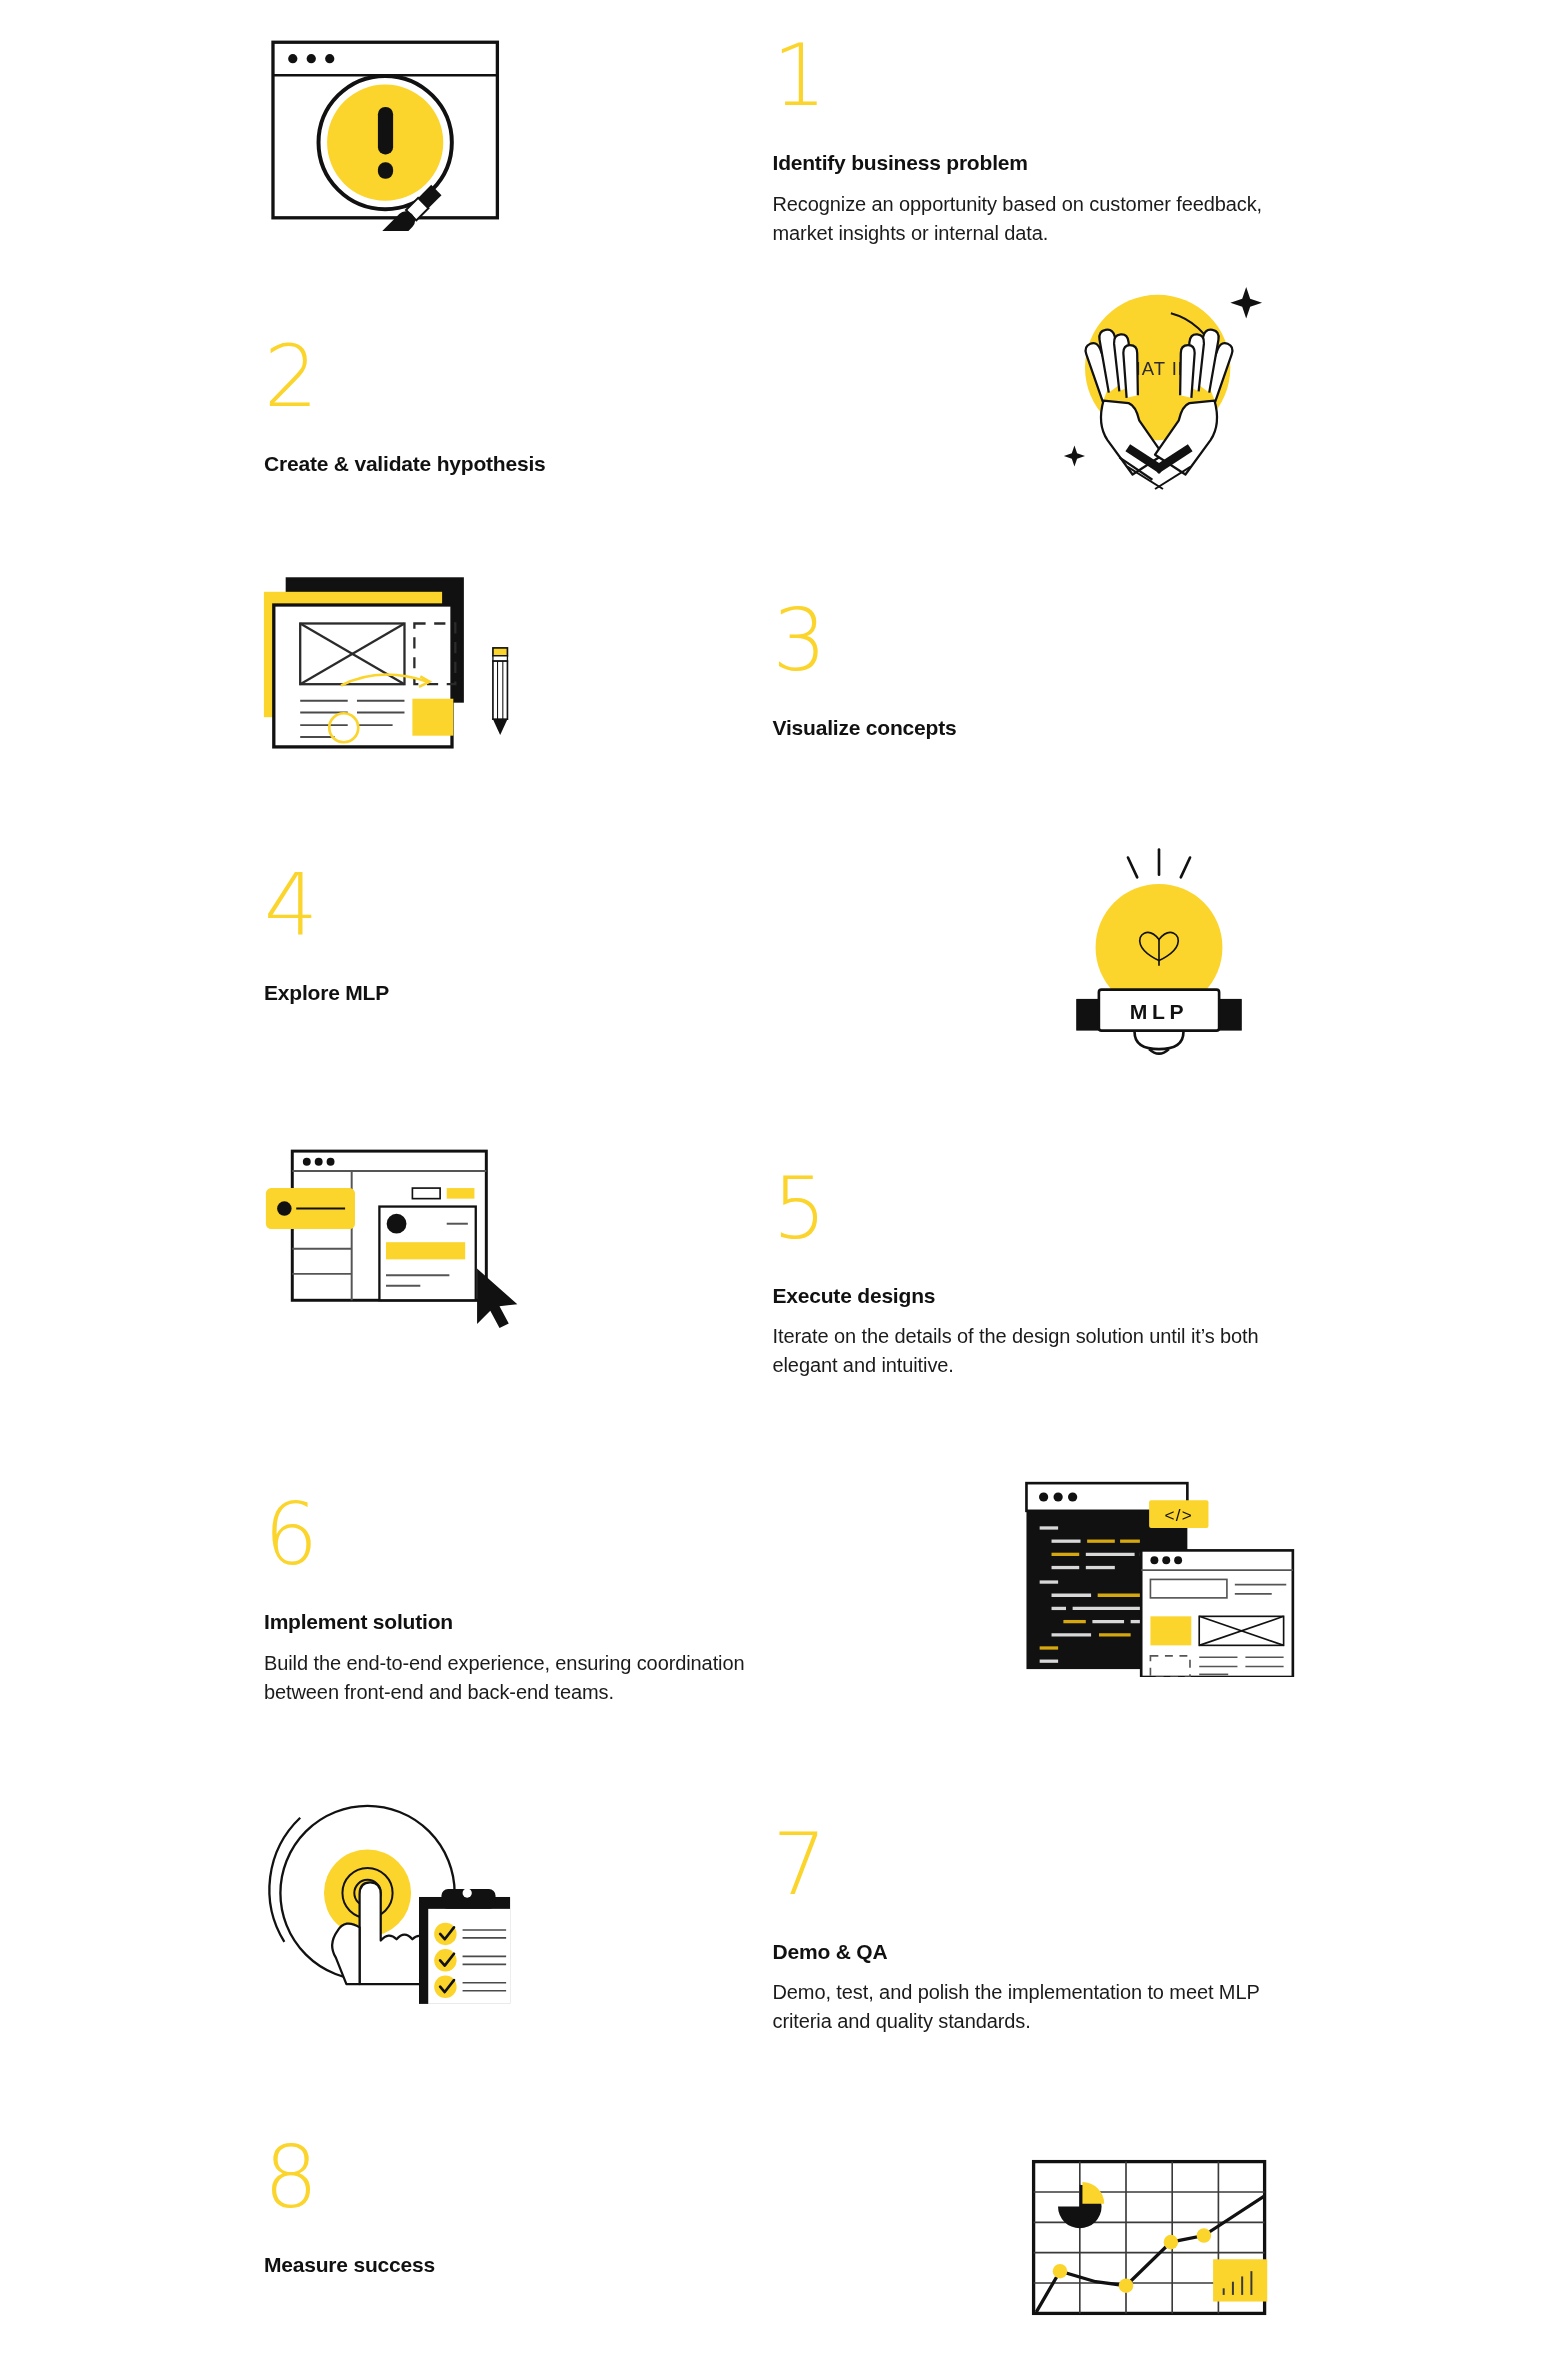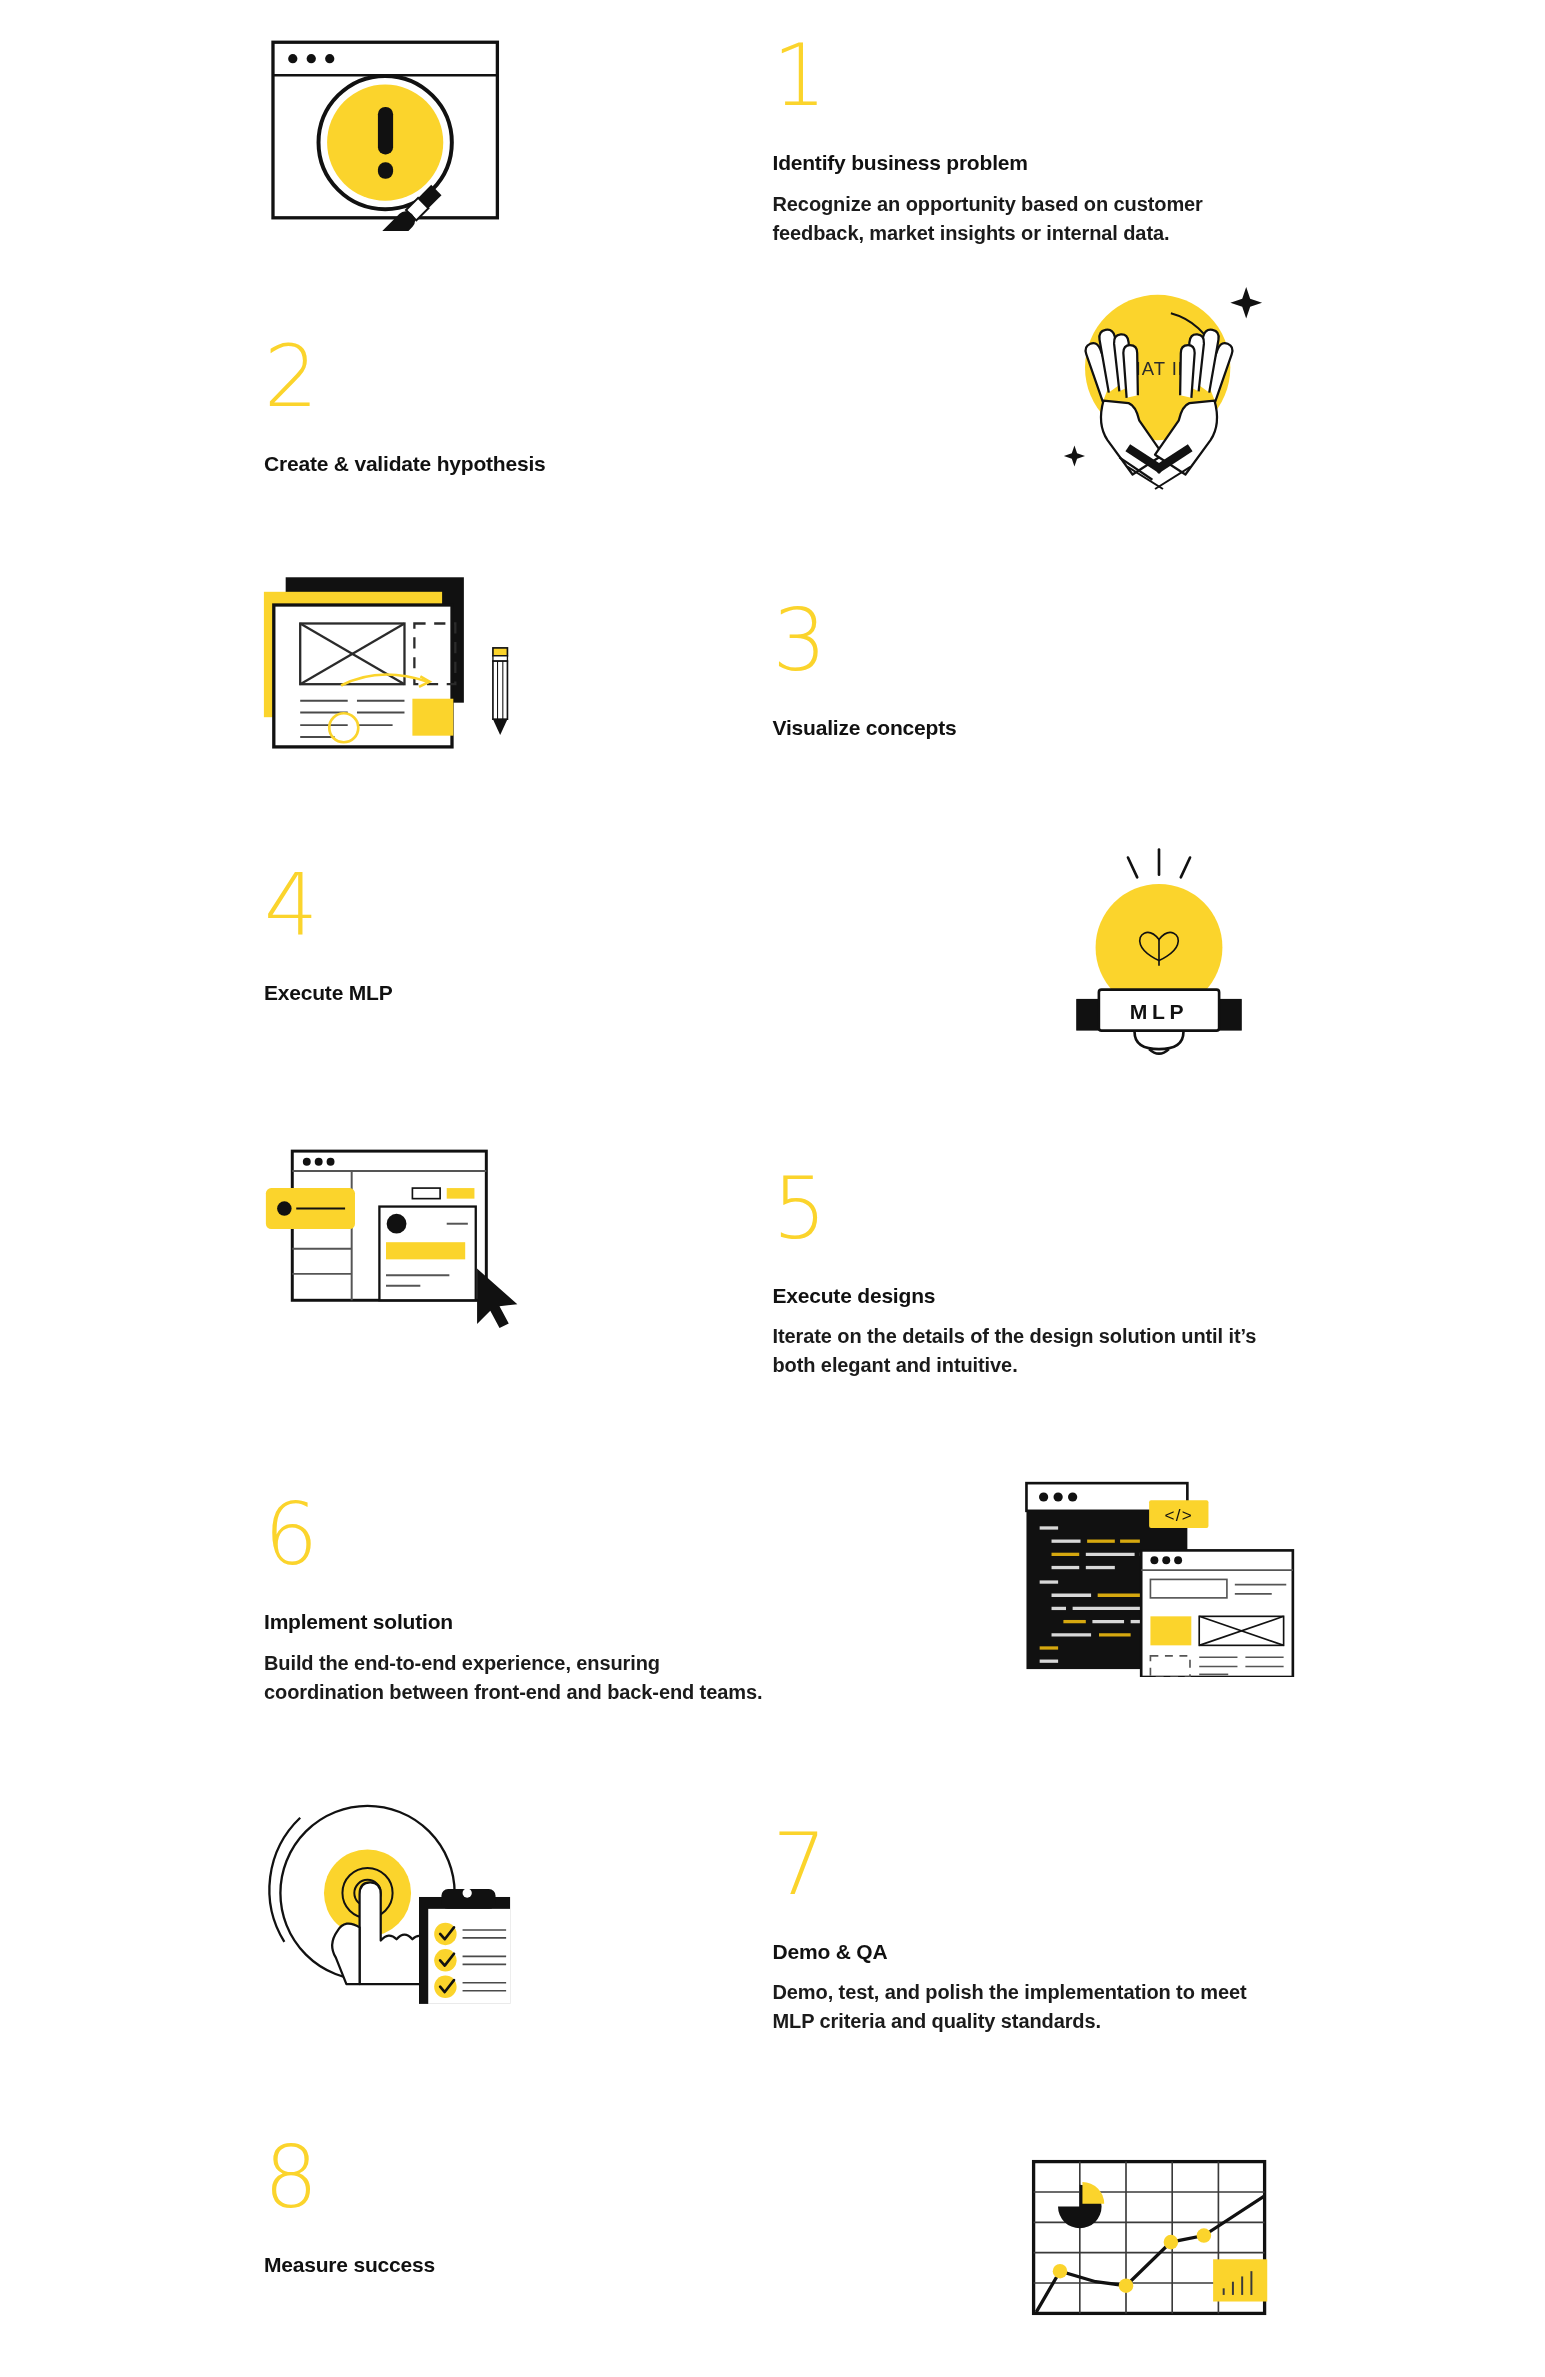--- a/index.html
+++ b/index.html
@@ -52,21 +52,20 @@
     margin-top: 32px;
     letter-spacing: -0.2px;
   }
   .desc {
     font-size: 20px;
     line-height: 1.45;
     color: #1b1b1b;
     margin-top: 14.5px;
     max-width: 502px;
     letter-spacing: -0.1px;
-    font-weight: bold;
   }
 
   .art { display: block; }
 </style>
 </head>
 <body>
 
 <div class="steps">
 
   <div class="step right-text" style="padding-top:33px;">
@@ -182,21 +181,21 @@
         <span class="num">3</span>
         <div class="title">Visualize concepts</div>
       </div>
     </div>
   </div>
 
   <div class="step" style="padding-top:73px;">
     <div class="col text-col" style="padding-top:20px;">
       <div class="text-block" style="margin-left:264px;">
         <span class="num">4</span>
-        <div class="title">Execute MLP</div>
+        <div class="title">Explore MLP</div>
       </div>
     </div>
     <div class="art-cell">
       <svg class="art" width="218" height="218" viewBox="0 0 330 330">
         <g stroke="#111" stroke-width="4" stroke-linecap="round">
           <line x1="165" y1="10" x2="165" y2="48"></line>
           <line x1="118" y1="22" x2="132" y2="52"></line>
           <line x1="212" y1="22" x2="198" y2="52"></line>
         </g>
         <circle cx="165" cy="158" r="96" fill="#FBD42C"></circle>

